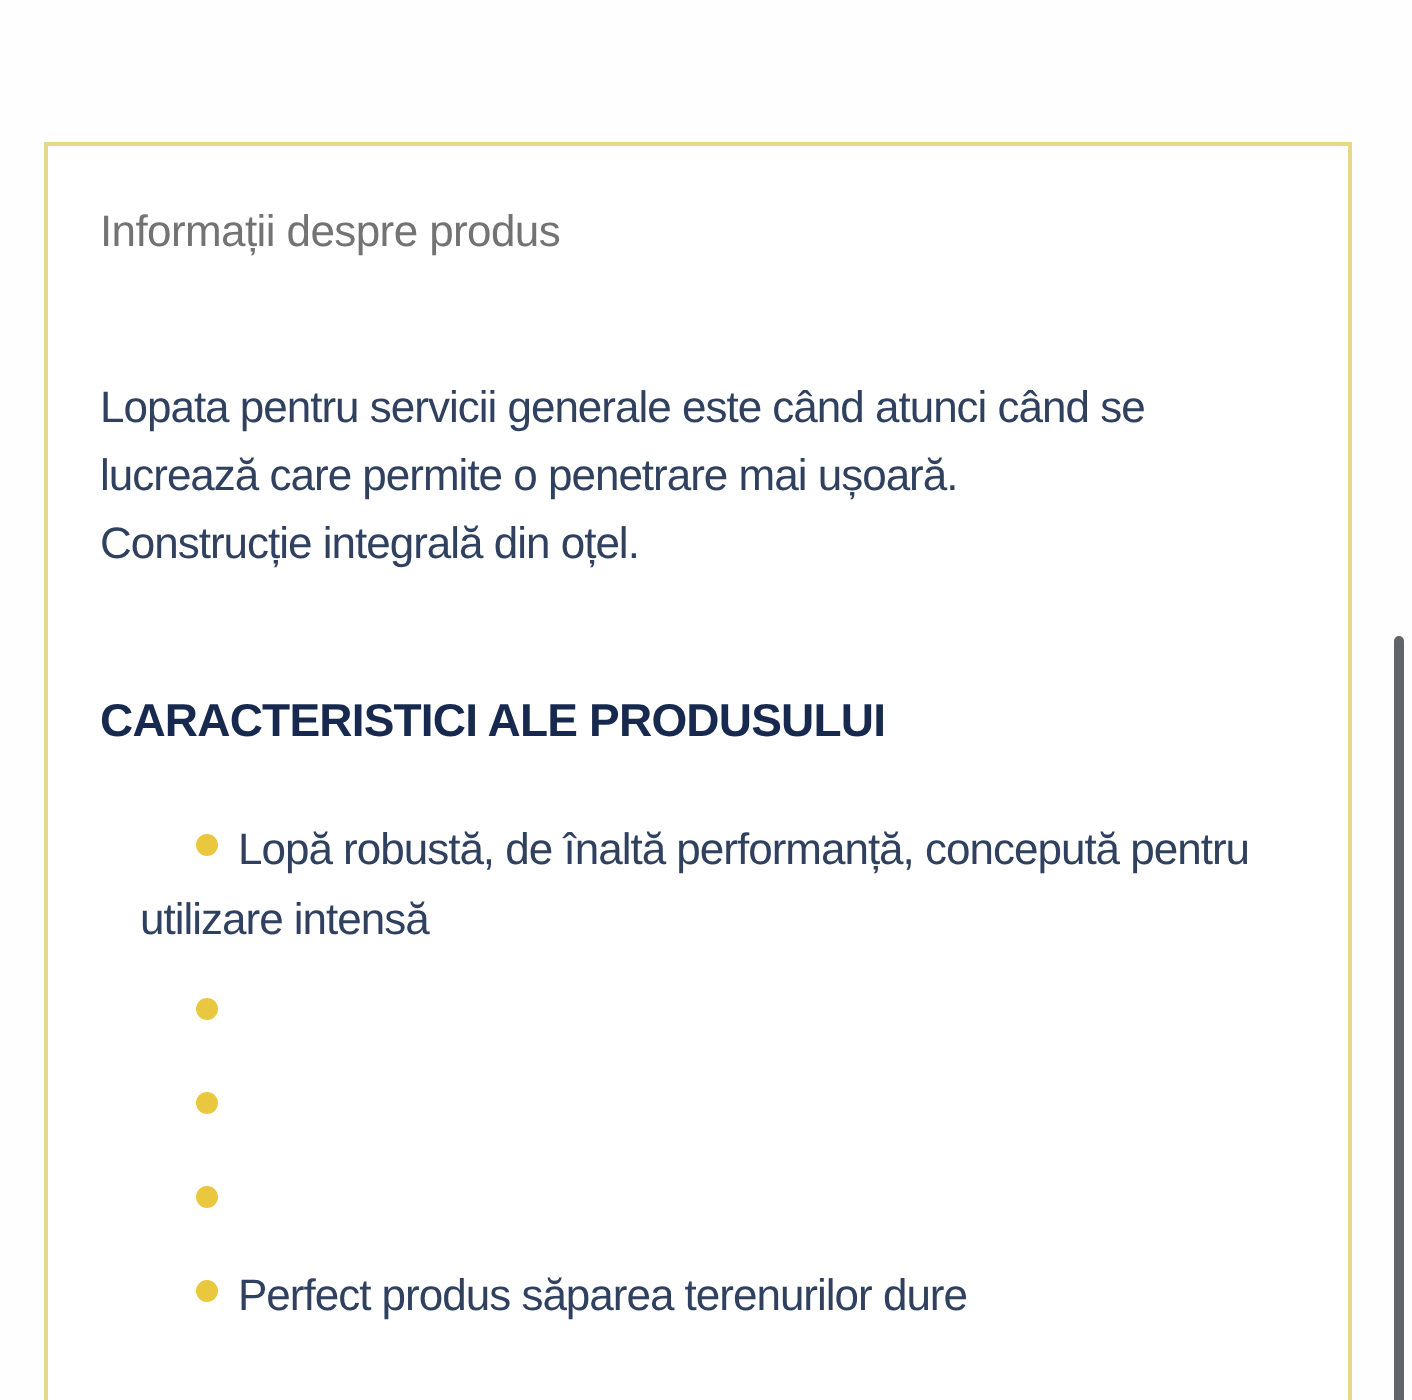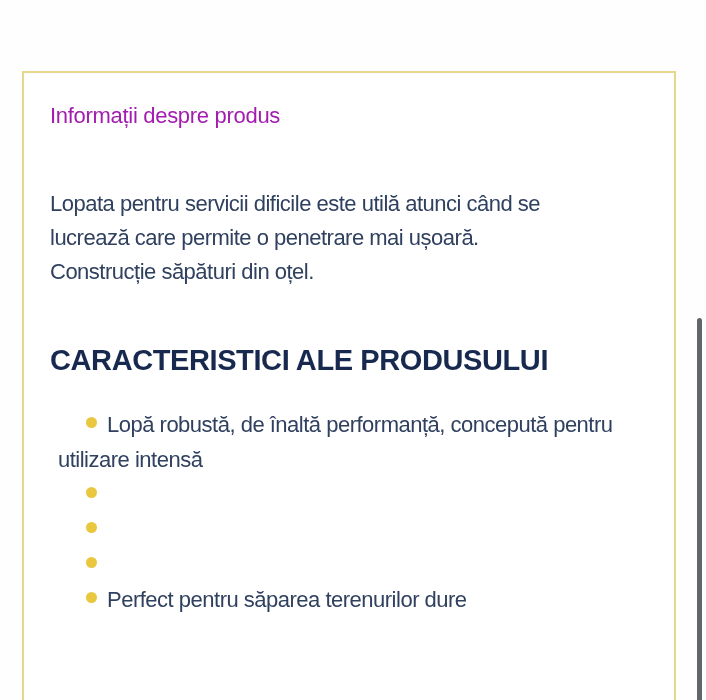--- a/index.html
+++ b/index.html
@@ -26,48 +26,48 @@
     border: 2px solid #e7d78a;
     border-bottom: none;
     background: #ffffff;
     box-sizing: border-box;
     padding: 28px 20px 0 26px;
   }
   .panel-title {
     font-size: 22px;
     line-height: 30px;
     letter-spacing: -0.3px;
-    color: #a21caf;
+    color: #737373;
   }
   .description {
     margin-top: 56px;
     color: #30405f;
     font-size: 22px;
     line-height: 34px;
     letter-spacing: -0.5px;
   }
   .desc-line { white-space: nowrap; }
   .section-heading {
     margin: 56px 0 0 0;
-    font-size: 29px;
+    font-size: 23px;
     line-height: 30px;
     font-weight: 700;
     letter-spacing: -0.4px;
     color: #17294e;
   }
   ul.features {
     list-style: none;
     margin: 32px 0 0 0;
     padding: 0 0 0 8px;
     color: #30405f;
     font-size: 22px;
     line-height: 35px;
     letter-spacing: -0.5px;
   }
-  ul.features li { margin: 0; }
+  ul.features li { margin: 12px; }
   .dot {
     display: inline-block;
     width: 11px;
     height: 11px;
     border-radius: 50%;
     margin: 0 10px 0 28px;
     position: relative;
     top: -4px;
     background: #e9c83f;
   }
@@ -82,30 +82,30 @@
   }
 </style>
 </head>
 <body>
 
 <div class="screen">
   <div class="panel">
     <div class="panel-title">Informații despre produs</div>
 
     <div class="description">
-        <div class="desc-line">Lopata pentru servicii dificile este utilă atunci când se</div>
+        <div class="desc-line">Lopata pentru servicii generale este când atunci când se</div>
         <div class="desc-line">lucrează care permite o penetrare mai ușoară.</div>
-        <div class="desc-line">Construcție săpături din oțel.</div>
+        <div class="desc-line">Construcție integrală din oțel.</div>
       </div>
 
     <h2 class="section-heading">CARACTERISTICI ALE PRODUSULUI</h2>
 
     <ul class="features">
         <li><span class="dot"></span><span>Lopă robustă, de înaltă performanță, concepută pentru utilizare intensă</span></li>
         <li><span class="dot"></span></li>
         <li><span class="dot"></span></li>
         <li><span class="dot"></span></li>
-        <li><span class="dot"></span><span>Perfect pentru săparea terenurilor dure</span></li>
+        <li><span class="dot"></span><span>Perfect produs săparea terenurilor dure</span></li>
       </ul>
   </div>
 
   <div class="scrollbar-thumb"></div>
 </div>
 
 </body></html>

